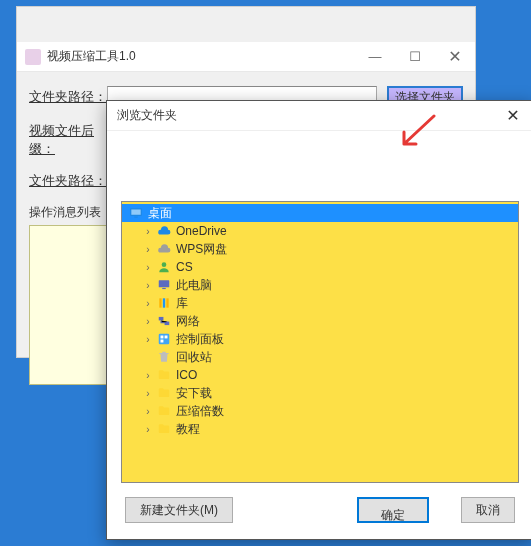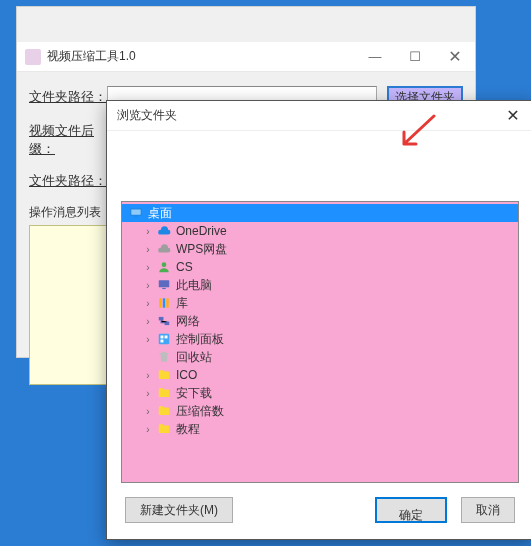--- a/index.html
+++ b/index.html
@@ -33,31 +33,31 @@
 
 .dialog {
   position: absolute; left: 106px; top: 100px; width: 428px; height: 440px;
   background: #fff; border: 1px solid #555; box-shadow: 0 4px 16px rgba(0,0,0,.35);
 }
 .dlg-titlebar { height: 30px; display: flex; align-items: center; padding-left: 10px; border-bottom: 1px solid #eee; }
 .dlg-title { font-size: 12px; color: #333; flex: 1; }
 .dlg-close { width: 40px; height: 30px; display: flex; align-items: center; justify-content: center; font-size: 16px; color: #333; }
 
 .dlg-body { padding: 70px 14px 12px 14px; height: calc(100% - 30px); display: flex; flex-direction: column; }
-.tree-box { flex: 1; border: 1px solid #888; background: #f9a8d4; overflow: hidden; position: relative; }
+.tree-box { flex: 1; border: 1px solid #888; background: #fde047; overflow: hidden; position: relative; }
 .tree-inner { position: absolute; inset: 0; overflow-y: auto; }
 .tree-root { padding: 2px 0; }
 .tree-item { display: flex; align-items: center; height: 18px; font-size: 12px; color: #333; padding-left: 6px; }
 .tree-item.selected { background: #1e90ff; color: #fff; }
 .expander { width: 12px; text-align: center; color: #666; font-size: 10px; margin-right: 2px; }
 .icon { width: 16px; height: 14px; margin-right: 4px; display: inline-flex; align-items: center; justify-content: center; }
 .icon svg { width: 14px; height: 14px; }
 .child-items .tree-item { padding-left: 20px; }
 
-.dlg-buttons { display: flex; gap: 14px; padding: 14px 4px 4px 4px; }
+.dlg-buttons { display: flex; gap: 32px; padding: 14px 4px 4px 4px; }
 .dlg-btn { flex: 0 0 auto; height: 26px; padding: 0 14px; font-size: 12px; background: #e1e1e1; border: 1px solid #acacac; color: #333; }
 .dlg-btn.ok { border: 2px solid #0078d7; padding: 8px 22px; }
 .dlg-spacer { flex: 1; }
 
 
 .watermark { position: absolute; left: 180px; top: 250px; width: 200px; text-align: center; pointer-events: none; opacity: .15; color: #000; }
 .watermark .wm1 { font-size: 26px; letter-spacing: 4px; font-weight: 500; }
 .watermark .wm2 { font-size: 16px; letter-spacing: 1px; }
 .watermark .lock { width: 30px; height: 30px; margin: 0 auto 2px; }
 

